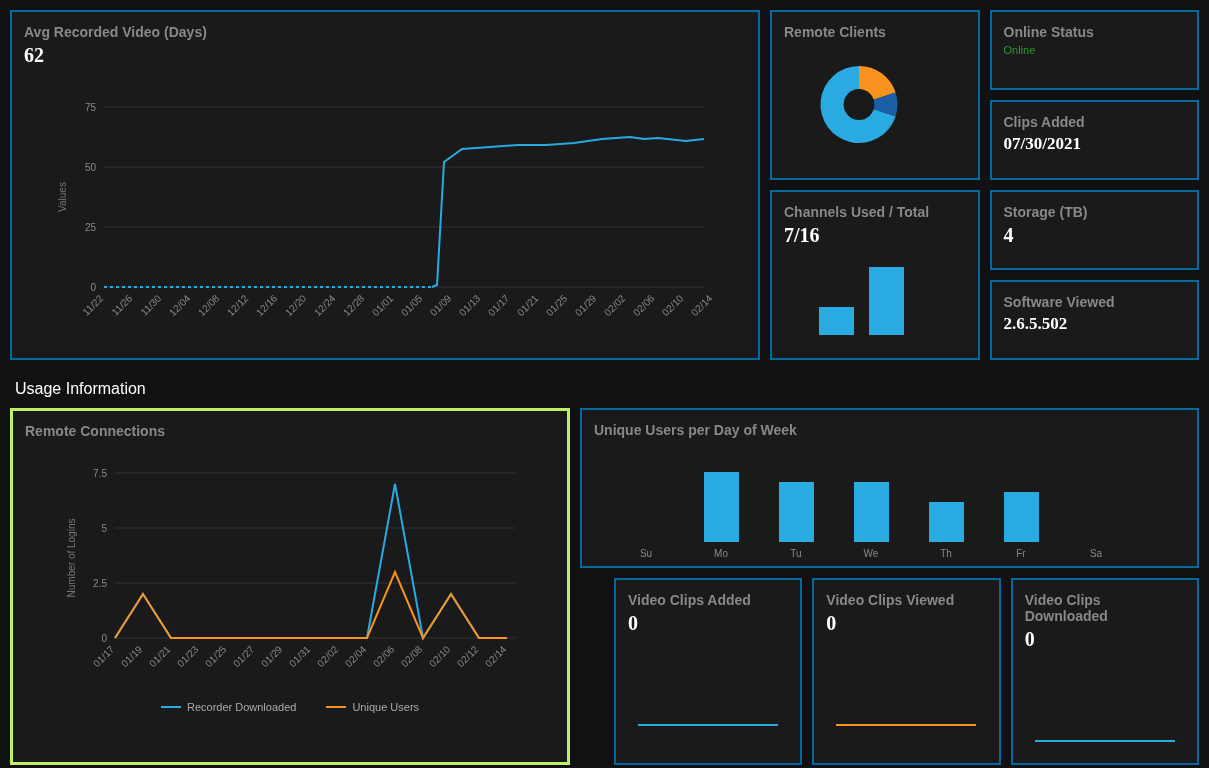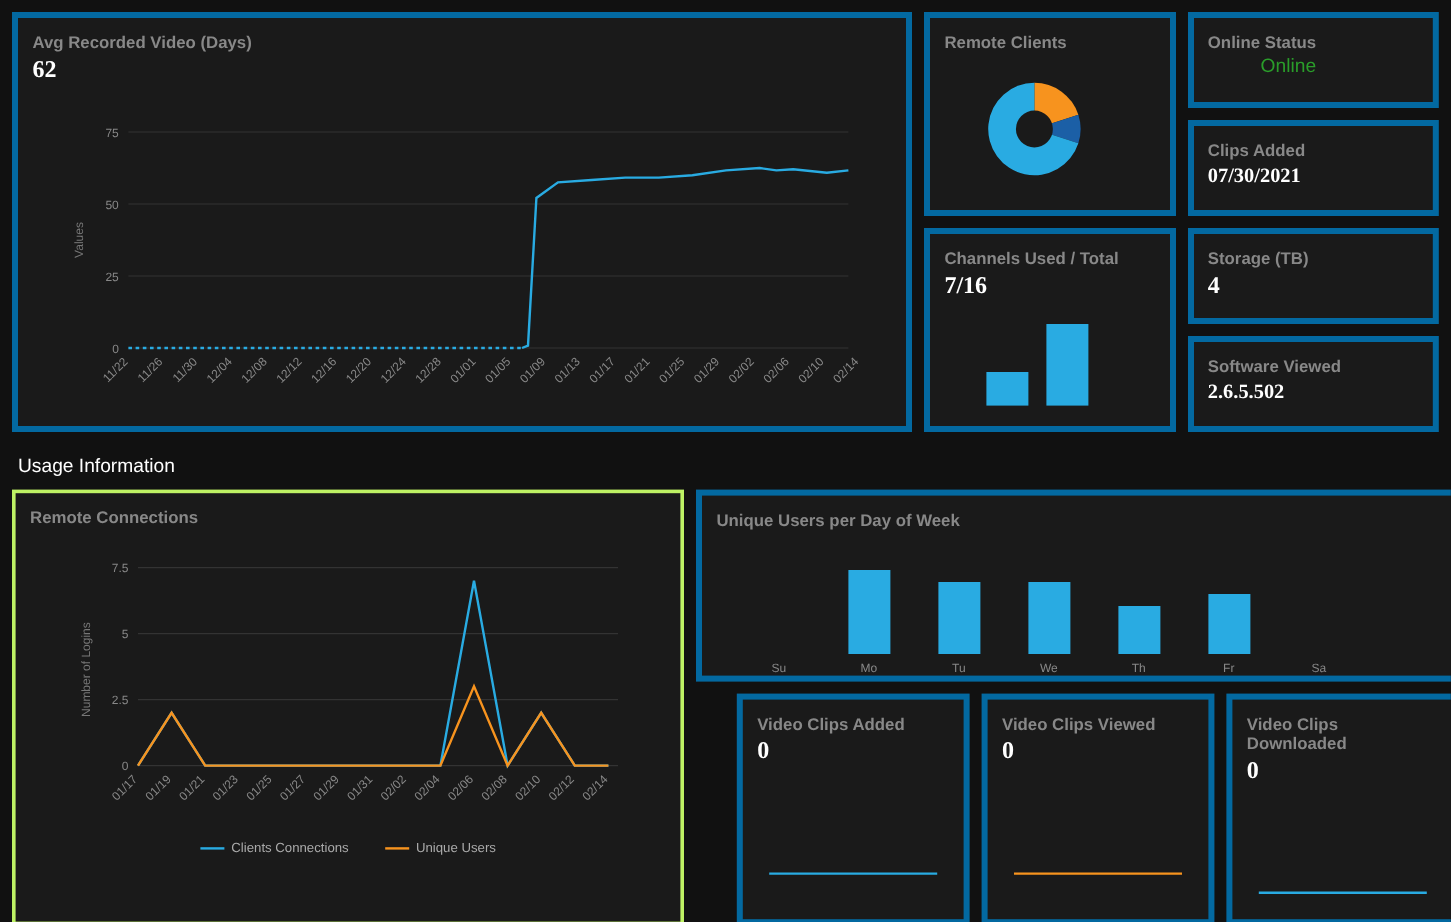--- a/index.html
+++ b/index.html
@@ -6,27 +6,27 @@
 body {
   background: #111;
   color: #999;
   font-family: Arial, sans-serif;
   font-size: 13px;
   padding: 10px;
 }
 .row1 { display: grid; grid-template-columns: 750px 1fr; gap: 10px; }
 .card {
   background: #1a1a1a;
-  border: 5px solid #0369a1;
+  border: 2px solid #0369a1;
   padding: 12px;
   position: relative;
 }
 .card-title { color: #888; font-weight: bold; font-size: 14px; margin-bottom: 4px; }
 .card-value { color: #fff; font-weight: bold; font-size: 20px; font-family: Liberation Serif, serif; }
-.card-value-green { color: #2a9d2a; font-size: 16px; margin-left: 44px; }
+.card-value-green { color: #2a9d2a; font-size: 11px; }
 .side-grid { display: grid; grid-template-columns: 1fr 1fr; gap: 10px; }
 .section-title { color: #fff; font-size: 16px; margin: 20px 0 10px 5px; }
 .row2 { display: grid; grid-template-columns: 560px 1fr; gap: 10px; }
 .row2-right { display: grid; grid-template-rows: 160px 1fr; gap: 10px; }
 .row2-bottom { display: grid; grid-template-columns: 1fr 1fr 1fr; gap: 10px; margin-left: 34px; }
 .highlight { border: 3px solid #bef264; }
 svg { display: block; }
 .axis-label { fill: #777; font-size: 10px; }
 .tick-label { fill: #888; font-size: 10px; }
 .gridline { stroke: #333; stroke-width: 1; }
@@ -170,21 +170,21 @@
         <text transform="translate(370,0) rotate(-45)" text-anchor="end">02/06</text>
         <text transform="translate(398,0) rotate(-45)" text-anchor="end">02/08</text>
         <text transform="translate(426,0) rotate(-45)" text-anchor="end">02/10</text>
         <text transform="translate(454,0) rotate(-45)" text-anchor="end">02/12</text>
         <text transform="translate(482,0) rotate(-45)" text-anchor="end">02/14</text>
       </g>
     </svg>
     <div class="legend">
       <div class="legend-item">
         <div class="legend-line" style="background:#29abe2"></div>
-        <span>Clients Connections</span>
+        <span>Recorder Downloaded</span>
       </div>
       <div class="legend-item">
         <div class="legend-line" style="background:#f7931e"></div>
         <span>Unique Users</span>
       </div>
     </div>
   </div>
 
   <div class="row2-right">
     <div class="card">

